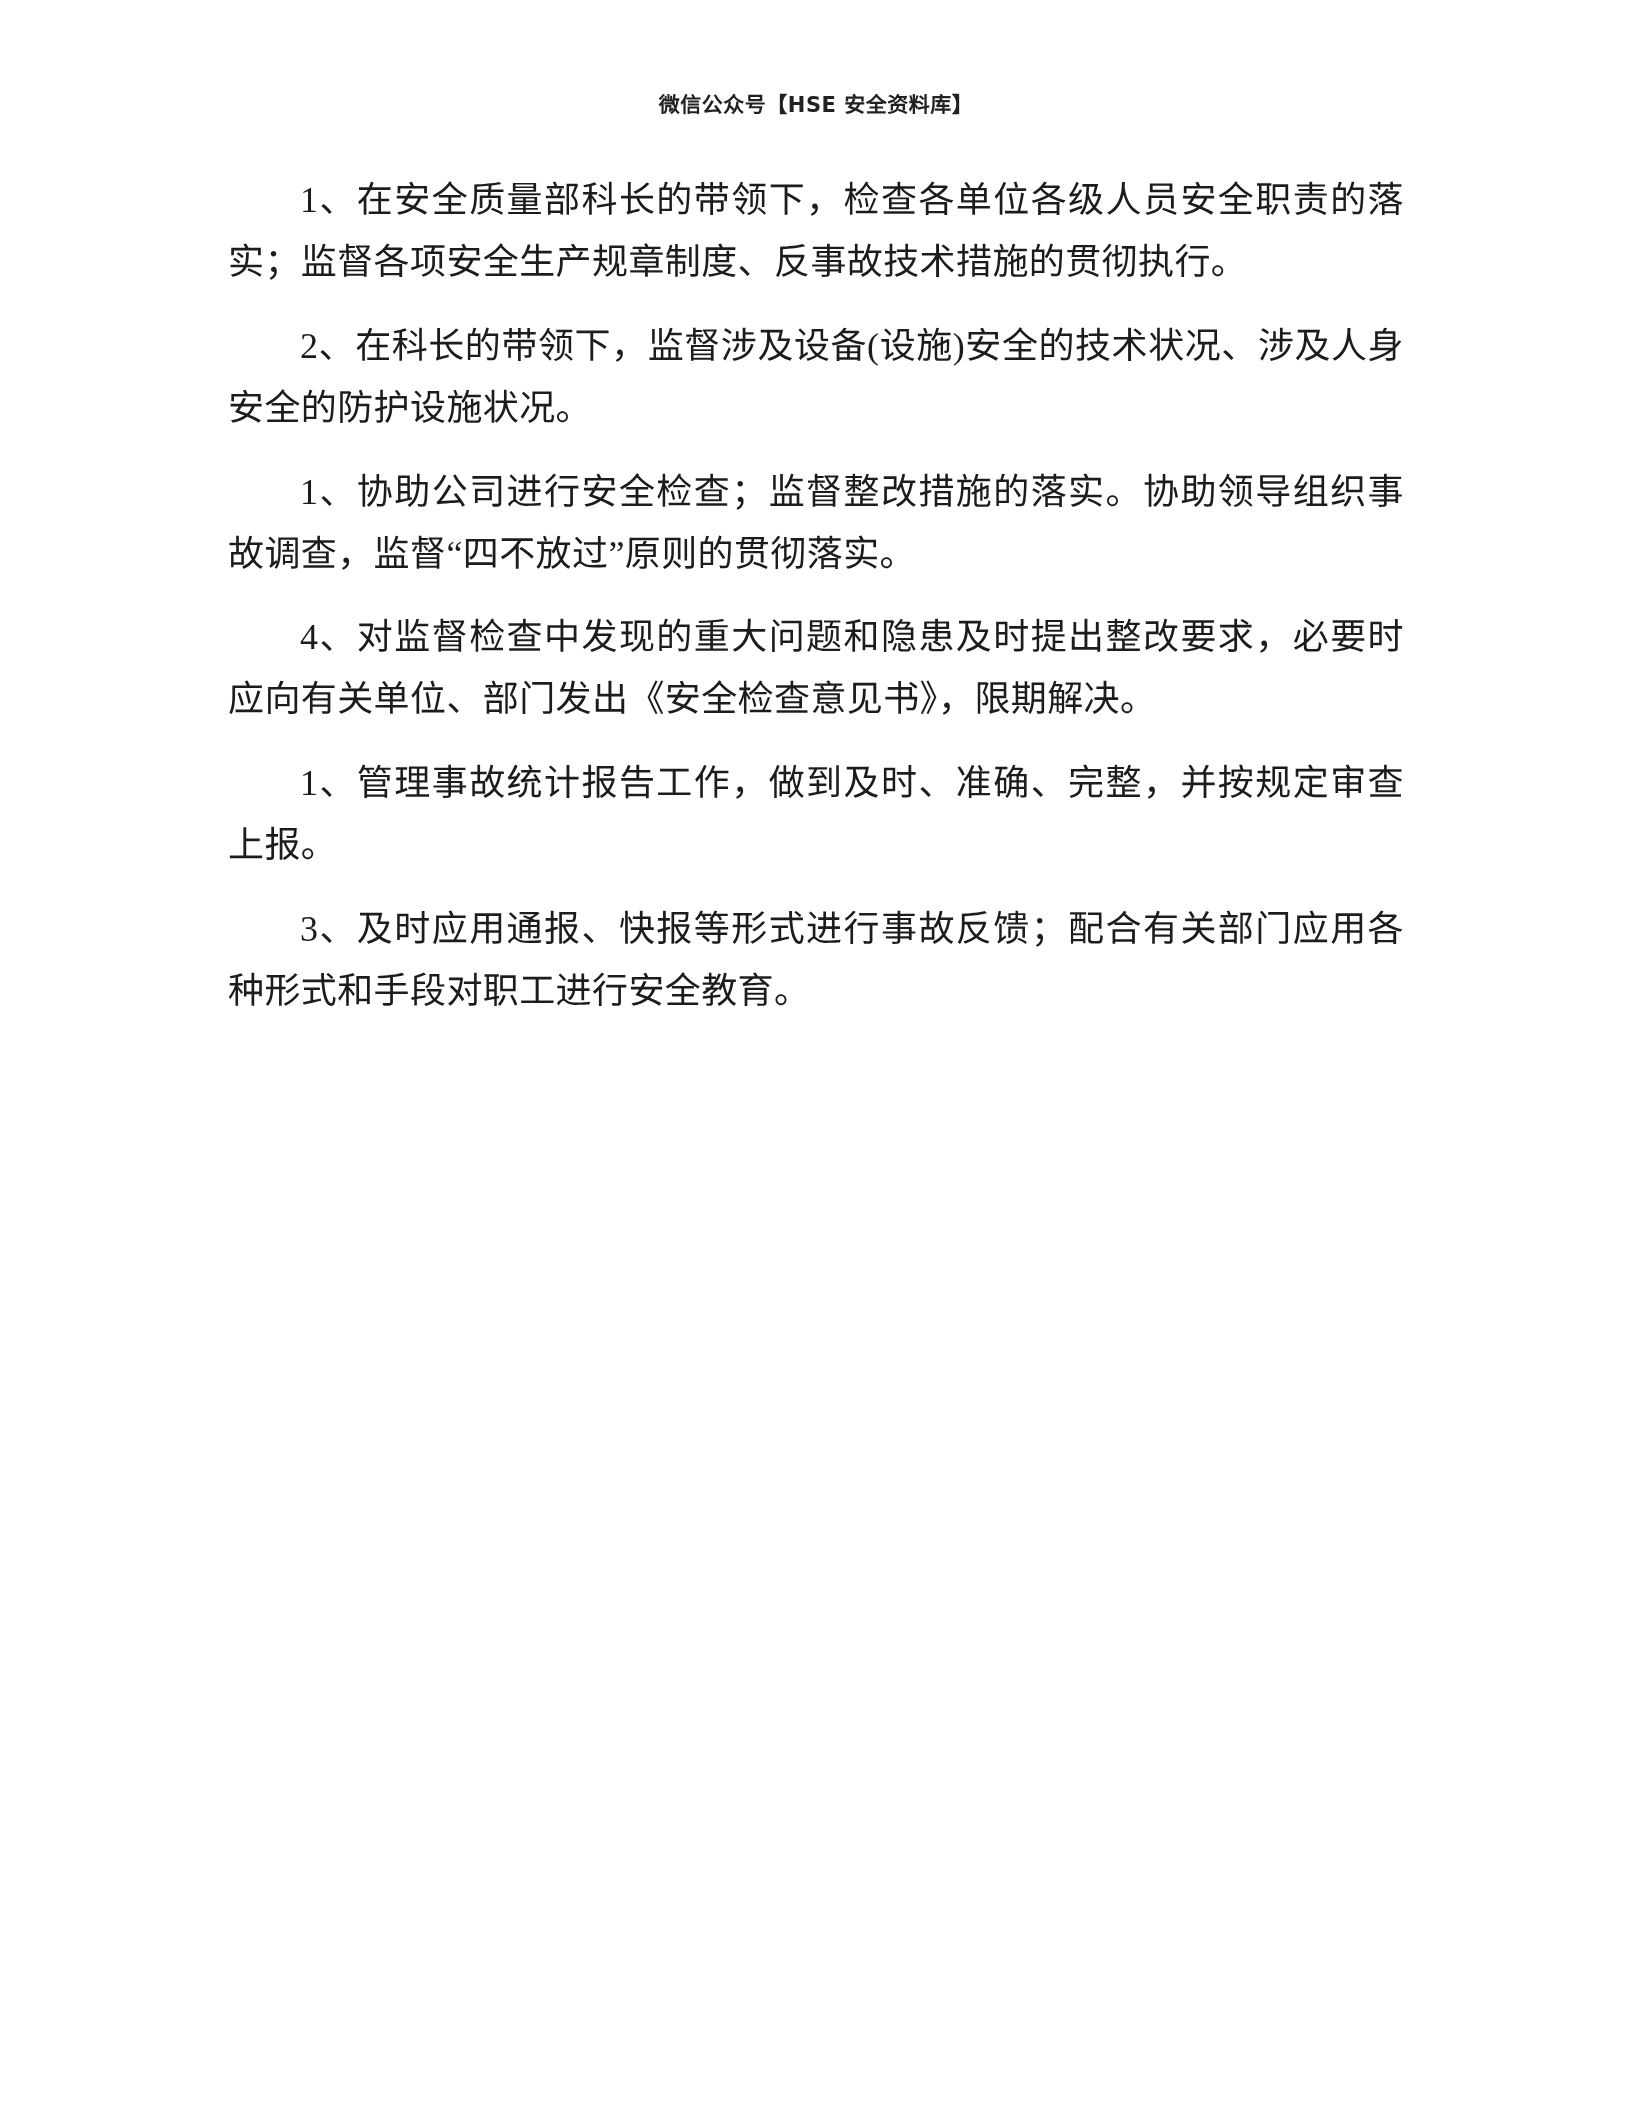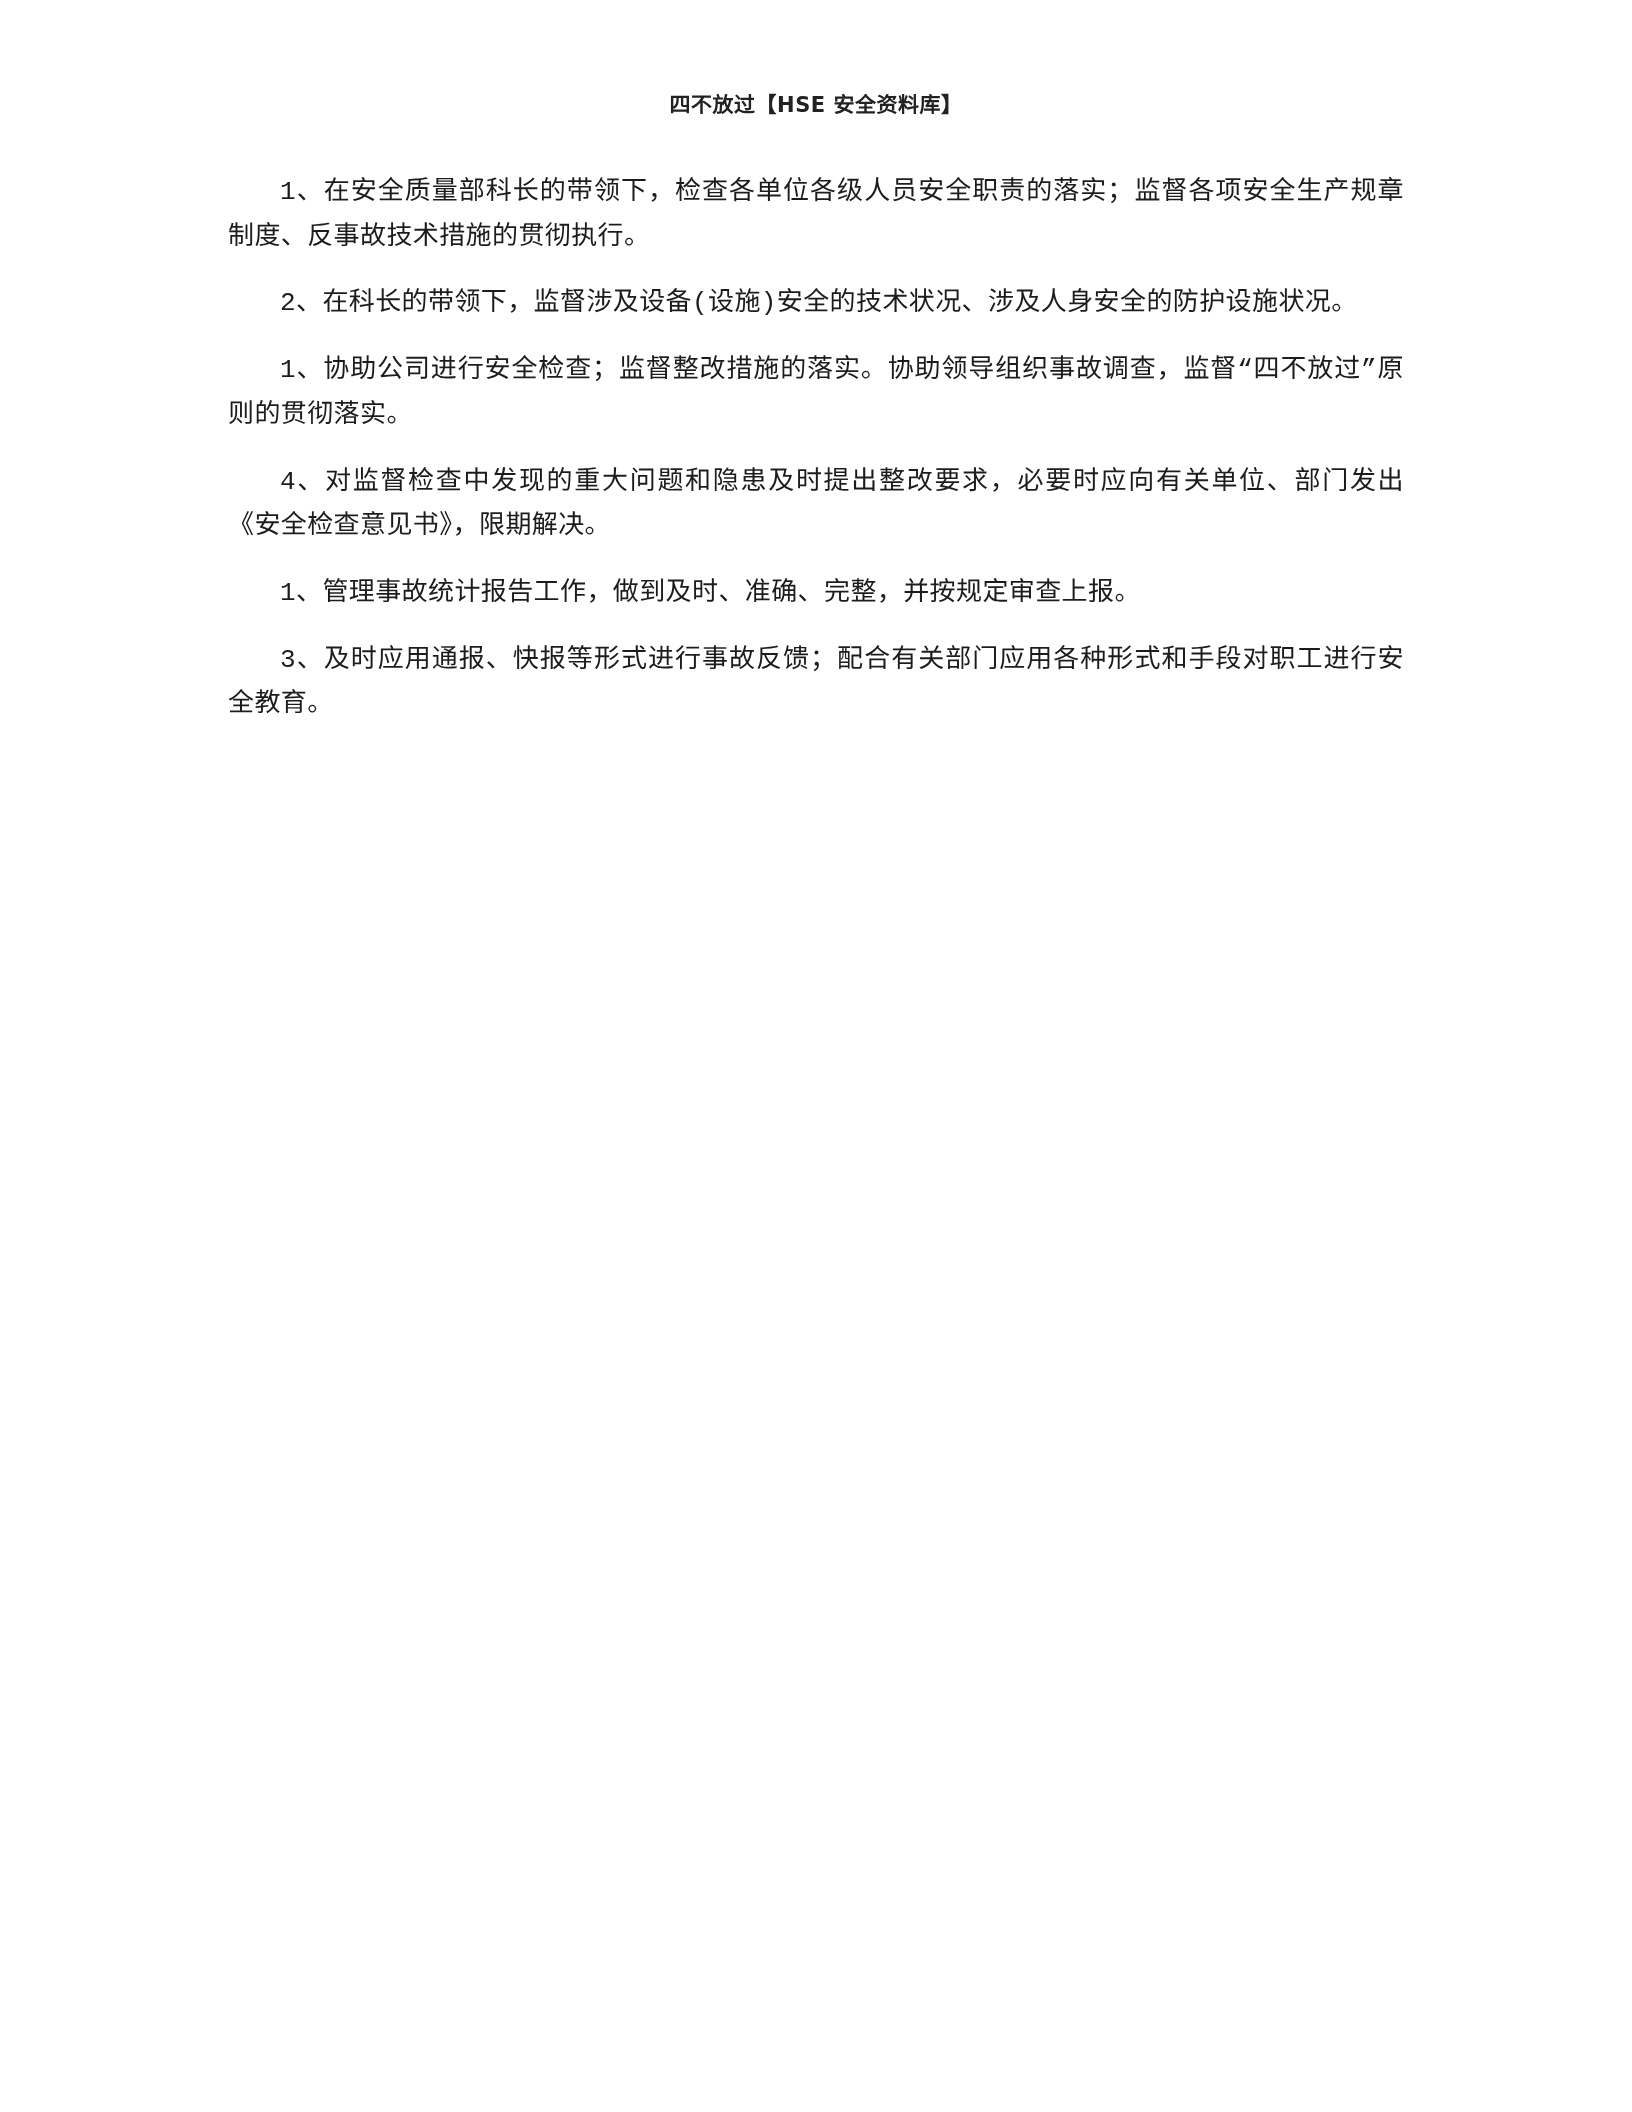--- a/index.html
+++ b/index.html
@@ -32,40 +32,40 @@
     font-weight: 700;
     letter-spacing: 0.5px;
     color: #222222;
   }
   .body-area {
     margin-top: 52px;
     padding-left: 228px;
     padding-right: 228px;
   }
   .para {
-    font-size: 26px;
+    font-size: 36px;
     line-height: 1.72;
     text-align: justify;
     text-justify: inter-ideograph;
     text-indent: 2em;
     margin: 0 0 22px 0;
     color: #1c1c1c;
     letter-spacing: 0.4px;
-    font-family: Liberation Mono, monospace;
+    font-family: Liberation Serif, serif;
   }
   .para:last-child {
     margin-bottom: 0;
   }
 </style>
 </head>
 <body>
 
 <div class="page">
 
-  <div class="header">四不放过【HSE 安全资料库】</div>
+  <div class="header">微信公众号【HSE 安全资料库】</div>
 
   <div class="body-area">
     <p class="para">1、在安全质量部科长的带领下，检查各单位各级人员安全职责的落实；监督各项安全生产规章制度、反事故技术措施的贯彻执行。</p>
     <p class="para">2、在科长的带领下，监督涉及设备(设施)安全的技术状况、涉及人身安全的防护设施状况。</p>
     <p class="para">1、协助公司进行安全检查；监督整改措施的落实。协助领导组织事故调查，监督“四不放过”原则的贯彻落实。</p>
     <p class="para">4、对监督检查中发现的重大问题和隐患及时提出整改要求，必要时应向有关单位、部门发出《安全检查意见书》，限期解决。</p>
     <p class="para">1、管理事故统计报告工作，做到及时、准确、完整，并按规定审查上报。</p>
     <p class="para">3、及时应用通报、快报等形式进行事故反馈；配合有关部门应用各种形式和手段对职工进行安全教育。</p>
   </div>
 

